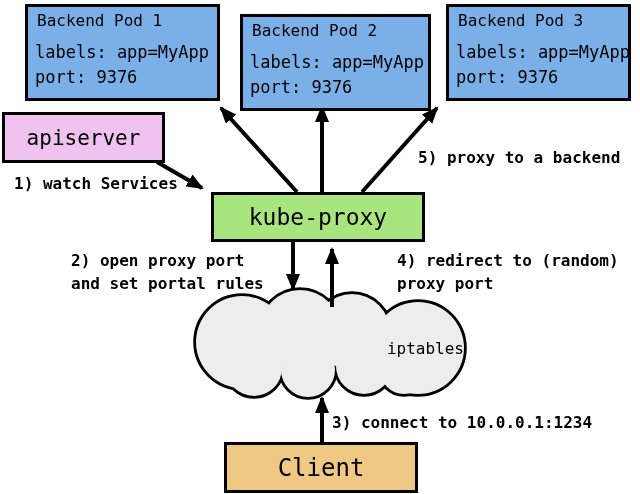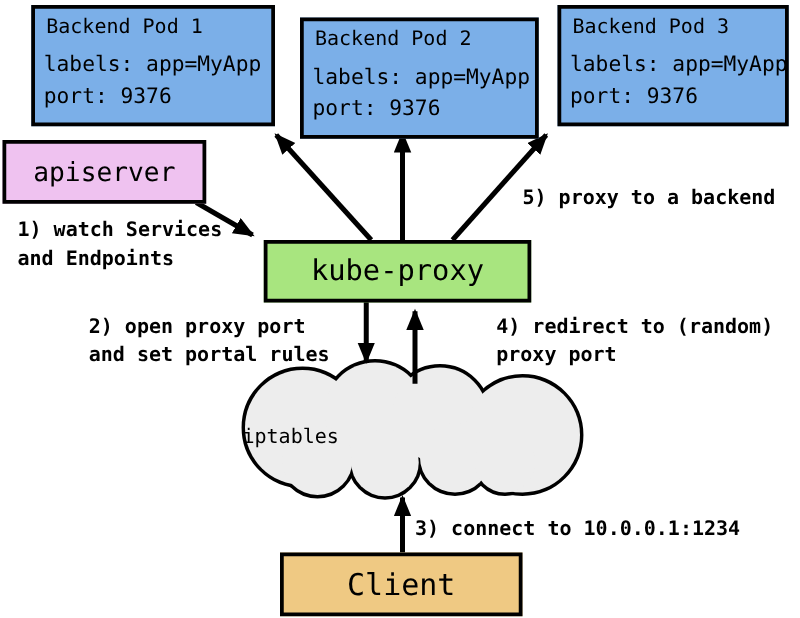--- a/index.html
+++ b/index.html
@@ -17,21 +17,21 @@
   .apiserver{left:2px;top:112px;width:163px;height:51px;font-size:21px;}
   .kubeproxy{left:211px;top:192px;width:214px;height:50px;font-size:23px;}
   .client{left:224px;top:442px;width:194px;height:51px;font-size:24px;}
   .ann{position:absolute;font-size:16px;font-weight:bold;line-height:23px;white-space:nowrap;}
   .ann1{left:14px;top:172px;}
   .ann2{left:71px;top:249px;}
   .ann3{left:332px;top:411px;}
   .ann4{left:357px;top:249px;margin-left:40px;}
   .ann5{left:418px;top:146px;}
   .iptables-label{
-    position:absolute;left:194px;top:339px;width:270px;text-align:left;
+    position:absolute;left:194px;top:339px;width:270px;text-align:right;
     font-size:16px;white-space:nowrap;
   }
 </style>
 </head>
 <body>
 
 <div class="stage">
 
   <svg width="640" height="494" viewBox="0 0 640 494">
     <defs>
@@ -99,21 +99,20 @@
   </div>
 
   <div class="box center-label client" style="background-color: rgb(239, 201, 131);">
     <span>Client</span>
   </div>
 
   <div class="iptables-label">iptables</div>
 
   <div class="ann ann1">
     <div>1) watch Services</div>
-    <div>and Endpoints</div>
   </div>
   <div class="ann ann2">
     <div>2) open proxy port</div>
     <div>and set portal rules</div>
   </div>
   <div class="ann ann3">3) connect to 10.0.0.1:1234</div>
   <div class="ann ann4">
     <div>4) redirect to (random)</div>
     <div>proxy port</div>
   </div>

